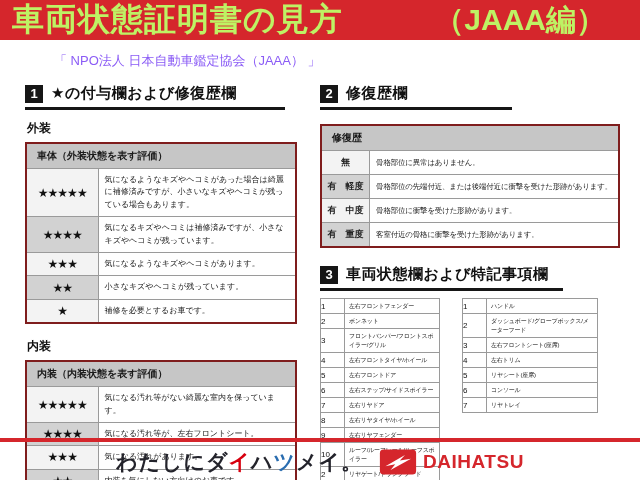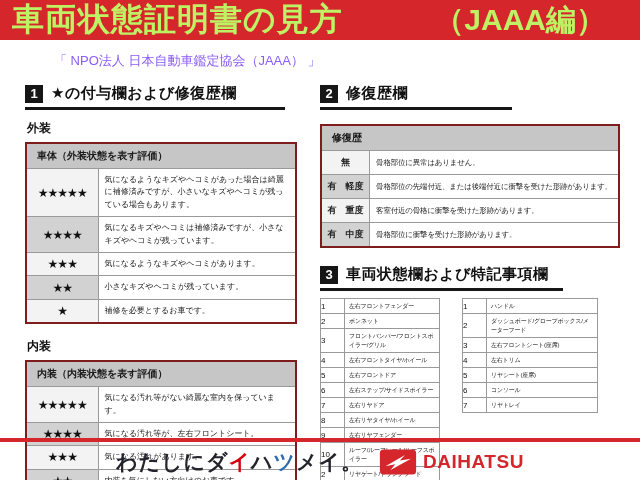--- a/index.html
+++ b/index.html
@@ -167,27 +167,27 @@
             <td class="lbl">無</td>
             <td class="dsc">骨格部位に異常はありません。</td>
           </tr>
 
           <tr>
             <td class="lbl">有　軽度</td>
             <td class="dsc">骨格部位の先端付近、または後端付近に衝撃を受けた形跡があります。</td>
           </tr>
 
           <tr>
+            <td class="lbl">有　中度</td>
+            <td class="dsc">骨格部位に衝撃を受けた形跡があります。</td>
+          </tr>
+
+          <tr>
             <td class="lbl">有　重度</td>
             <td class="dsc">客室付近の骨格に衝撃を受けた形跡があります。</td>
-          </tr>
-
-          <tr>
-            <td class="lbl">有　中度</td>
-            <td class="dsc">骨格部位に衝撃を受けた形跡があります。</td>
           </tr>
 
       </tbody>
     </table>
 
     <div class="sec pad-3 sec3">
       <span class="num">3</span>
       <span class="st">車両状態欄および特記事項欄</span>
     </div>
 

